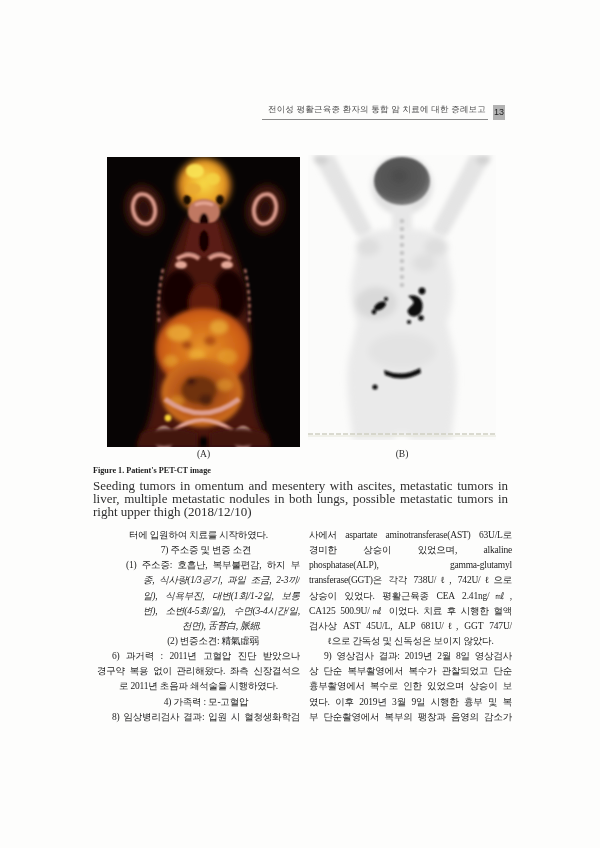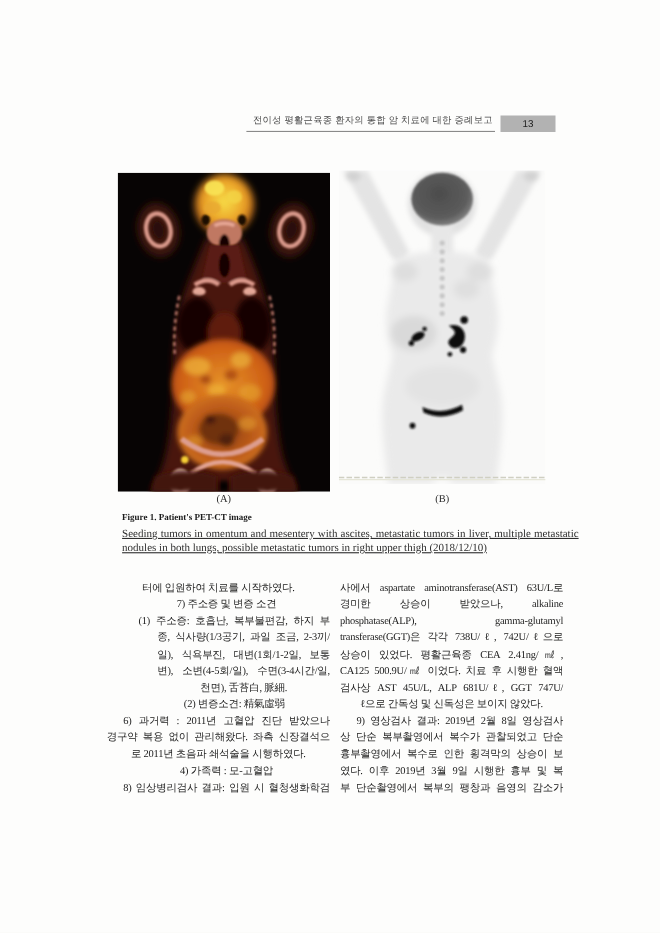--- a/index.html
+++ b/index.html
@@ -23,59 +23,59 @@
   .running-title{
     font-size:8.5px;color:#4a4a4a;letter-spacing:0.2px;
     border-bottom:1px solid #8a8a8a;
     padding:0 2px 3px 6px;
     margin-left:36px;
   }
   .page-num{
     margin-left:5px;
     background:#b2b2b2;color:#1f1f1f;
     font-size:9px;line-height:13px;
-    padding:1px 20px;
+    padding:1px 1px;
   }
 
   
   .panel{position:absolute;}
   .panel-a{left:107px;top:157px;width:193px;height:290px;}
   .panel-b{left:308px;top:155px;width:188px;height:285px;}
   .panel svg{display:block;width:100%;height:100%;}
   .panel-label{
     position:absolute;top:449px;
     text-align:center;font-size:9.5px;color:#2c2c2c;
   }
   .label-a{left:107px;width:193px;}
   .label-b{left:308px;width:188px;}
 
   
-  .caption{position:absolute;left:111px;top:466px;width:415px;color:#1b1b1b;}
+  .caption{position:absolute;left:93px;top:466px;width:415px;color:#1b1b1b;}
   .caption-title{font-weight:bold;font-size:8.2px;margin-bottom:4px;}
-  .caption-text{font-size:10px;line-height:13px;text-align:justify;color:#2e2e2e;text-decoration:underline;}
+  .caption-text{font-size:13px;line-height:13px;text-align:justify;color:#2e2e2e;}
 
   
   .col{
     position:absolute;top:528px;width:203px;
     font-size:9.5px;color:#1c1c1c;letter-spacing:-0.2px;
   }
   .col-left{left:97px;}
   .col-right{left:309px;}
   .body-line{
     height:15.15px;line-height:15.15px;
     overflow:hidden;white-space:nowrap;
     text-align:center;
   }
   .body-line.just{
     white-space:normal;
     text-align:justify;text-align-last:justify;
   }
   .indent-1{padding-left:15px;}
   .indent-2{padding-left:29px;}
-  .indent-3{padding-left:46px;}
+  .indent-3{padding-left:46px;font-style:italic;}
 </style>
 </head>
 <body>
 
 <div class="page">
 
   <div class="header">
     <span class="running-title">전이성 평활근육종 환자의 통합 암 치료에 대한 증례보고</span>
     <span class="page-num">13</span>
   </div>
@@ -283,27 +283,27 @@
       <div class="body-line indent-3">천면), 舌苔白, 脈細.</div>
       <div class="body-line indent-2">(2) 변증소견: 精氣虛弱</div>
       <div class="body-line indent-1 just">6) 과거력 : 2011년 고혈압 진단 받았으나</div>
       <div class="body-line indent-0 just">경구약 복용 없이 관리해왔다. 좌측 신장결석으</div>
       <div class="body-line indent-0">로 2011년 초음파 쇄석술을 시행하였다.</div>
       <div class="body-line indent-1">4) 가족력 : 모-고혈압</div>
       <div class="body-line indent-1 just">8) 임상병리검사 결과: 입원 시 혈청생화학검</div>
     </div>
   <div class="col col-right">
       <div class="body-line indent-0 just">사에서 aspartate aminotransferase(AST) 63U/L로</div>
-      <div class="body-line indent-0 just">경미한 상승이 받았으나, alkaline</div>
+      <div class="body-line indent-0 just">경미한 상승이 있었으며, alkaline</div>
       <div class="body-line indent-0 just">phosphatase(ALP), gamma-glutamyl</div>
       <div class="body-line indent-0 just">transferase(GGT)은 각각 738U/ℓ, 742U/ℓ으로</div>
       <div class="body-line indent-0 just">상승이 있었다. 평활근육종 CEA 2.41ng/㎖,</div>
       <div class="body-line indent-0 just">CA125 500.9U/㎖ 이었다. 치료 후 시행한 혈액</div>
       <div class="body-line indent-0 just">검사상 AST 45U/L, ALP 681U/ℓ, GGT 747U/</div>
       <div class="body-line indent-0">ℓ으로 간독성 및 신독성은 보이지 않았다.</div>
       <div class="body-line indent-1 just">9) 영상검사 결과: 2019년 2월 8일 영상검사</div>
       <div class="body-line indent-0 just">상 단순 복부촬영에서 복수가 관찰되었고 단순</div>
-      <div class="body-line indent-0 just">흉부촬영에서 복수로 인한 횡격막의 상승이 보</div>
+      <div class="body-line indent-0 just">흉부촬영에서 복수로 인한 있었으며 상승이 보</div>
       <div class="body-line indent-0 just">였다. 이후 2019년 3월 9일 시행한 흉부 및 복</div>
       <div class="body-line indent-0 just">부 단순촬영에서 복부의 팽창과 음영의 감소가</div>
     </div>
 
 </div>
 
 </body></html>

